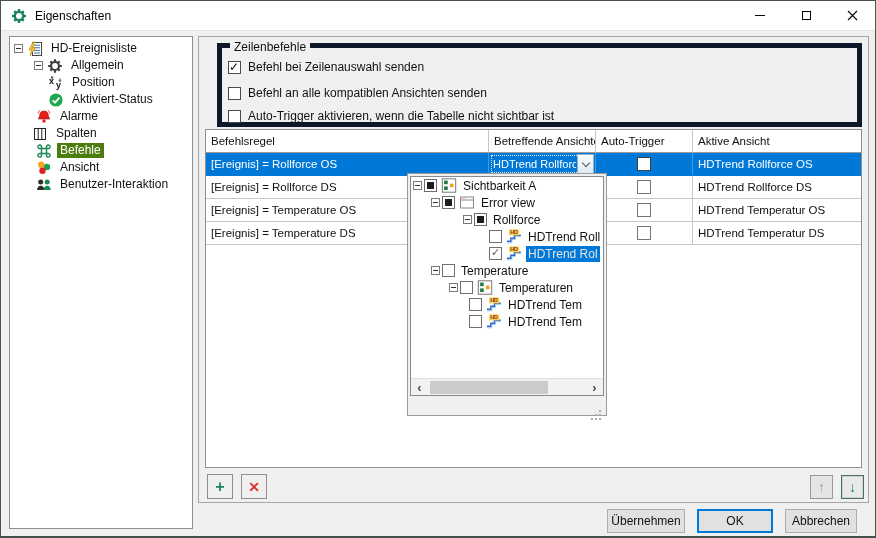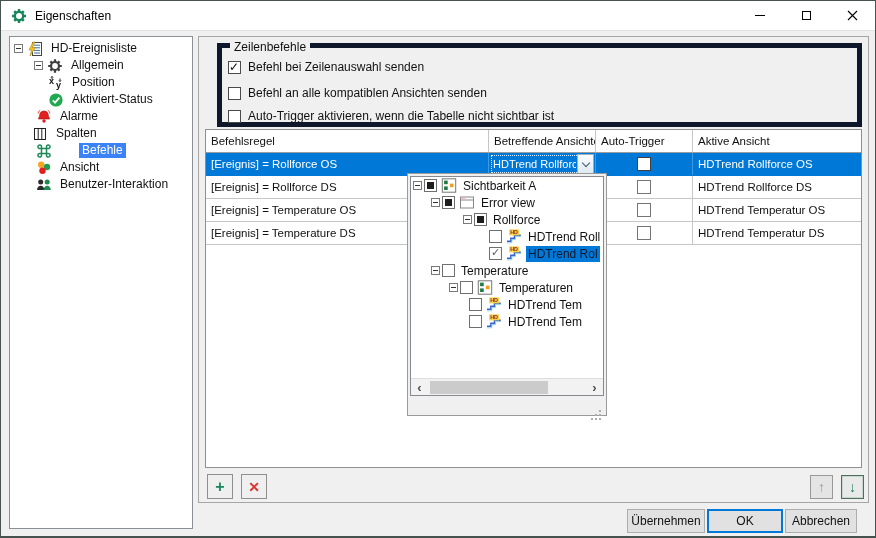--- a/index.html
+++ b/index.html
@@ -19,21 +19,21 @@
   .min-glyph { width:10px; height:1px; background:#000; }
   .max-glyph { width:9px; height:9px; border:1px solid #000; background:#fff; }
 
   
   .content { position:absolute; left:0; top:30px; right:0; bottom:0; background:#f0f0f0; }
 
   .sidebar { position:absolute; left:8px; top:5px; width:184px; bottom:7px;
              background:#fff; border:1px solid #8a8f98; overflow:hidden; padding-top:3px; }
   .s-row { height:17px; display:flex; align-items:center; white-space:nowrap; }
   .s-label { padding:0 3px; line-height:15px; }
-  .s-label.sel { background:#3b82f6; color:#fff;margin-left:22px; }
+  .s-label.sel { background:#4d7c0f; color:#fff; }
   .expander { width:9px; height:9px; border:1px solid #7a7a7a; background:#fff;
               position:relative; flex:0 0 9px; margin-right:4px; }
   .expander::after { content:""; position:absolute; left:1px; right:1px; top:3px; height:1px; background:#333; }
   .s-ico { width:16px; height:16px; flex:0 0 16px; margin-right:5px; }
 
   .mainpanel { position:absolute; left:197px; top:5px; width:671px; height:467px;
                background:#f0f0f0; border:1px solid #a6a6a6; }
 
   
   .groupbox { position:absolute; left:6px; right:6px; top:6px; height:84px;
@@ -84,34 +84,34 @@
            background:#f0f0f0; border:1px solid #9a9a9a; padding:2px 2px 0 2px; z-index:20; }
   .listbox { position:relative; width:100%; height:220px; background:#fff;
              border:1px solid #868a90; overflow:hidden; }
   .p-row { height:17px; display:flex; align-items:center; white-space:nowrap; }
   .p-cb { width:13px; height:13px; border:1px solid #6f6f6f; background:#fff;
           position:relative; flex:0 0 13px; margin-right:4px; }
   .p-cb.mixed::after { content:""; position:absolute; left:2px; top:2px; width:7px; height:7px; background:#1d1d1d; }
   .p-cb.on::after { content:"✓"; position:absolute; left:1px; top:-2px; font-size:11px; color:#5a5a5a; }
   .p-ico { width:16px; height:15px; flex:0 0 16px; margin-right:4px; }
   .p-label { padding:0 2px; line-height:16px; }
-  .p-label.sel { background:#0078d7; color:#0f172a; }
+  .p-label.sel { background:#0078d7; color:#e5e5e5; }
   .hscroll { position:absolute; left:0; right:0; bottom:0; height:17px; background:#f2f2f2;
              border-top:1px solid #dedede; }
   .hs-arrow { position:absolute; top:0; bottom:0; width:17px; display:flex; align-items:center;
               justify-content:center; color:#4d4d4d; font-weight:bold; font-size:13px; }
   .hs-left { left:0; } .hs-right { right:0; }
   .hs-thumb { position:absolute; left:19px; top:2px; width:118px; height:13px; background:#cbcbcb; }
   .popup-footer { position:relative; height:19px; }
   .grip { position:absolute; right:3px; bottom:3px; width:2px; height:2px; background:#adadad;
           box-shadow:-4px 4px #adadad, 0 4px #adadad, -8px 8px #adadad, -4px 8px #adadad, 0 8px #adadad; }
 
   
   .bottombar { position:absolute; left:197px; right:18px; top:478px; height:26px;
-               display:flex; justify-content:flex-end; gap:2px; }
+               display:flex; justify-content:flex-end; gap:12px; }
   .btn { height:24px; background:#e1e1e1; border:1px solid #adadad; font-size:12px;
          font-family:"Liberation Sans", sans-serif; display:flex; align-items:center; justify-content:center; }
   .btn.w1 { width:78px; } .btn.w2 { width:76px; } .btn.w3 { width:72px; }
   .btn.default { border:2px solid #0078d7; }
 </style>
 </head>
 <body>
 
 <div class="window">
 

